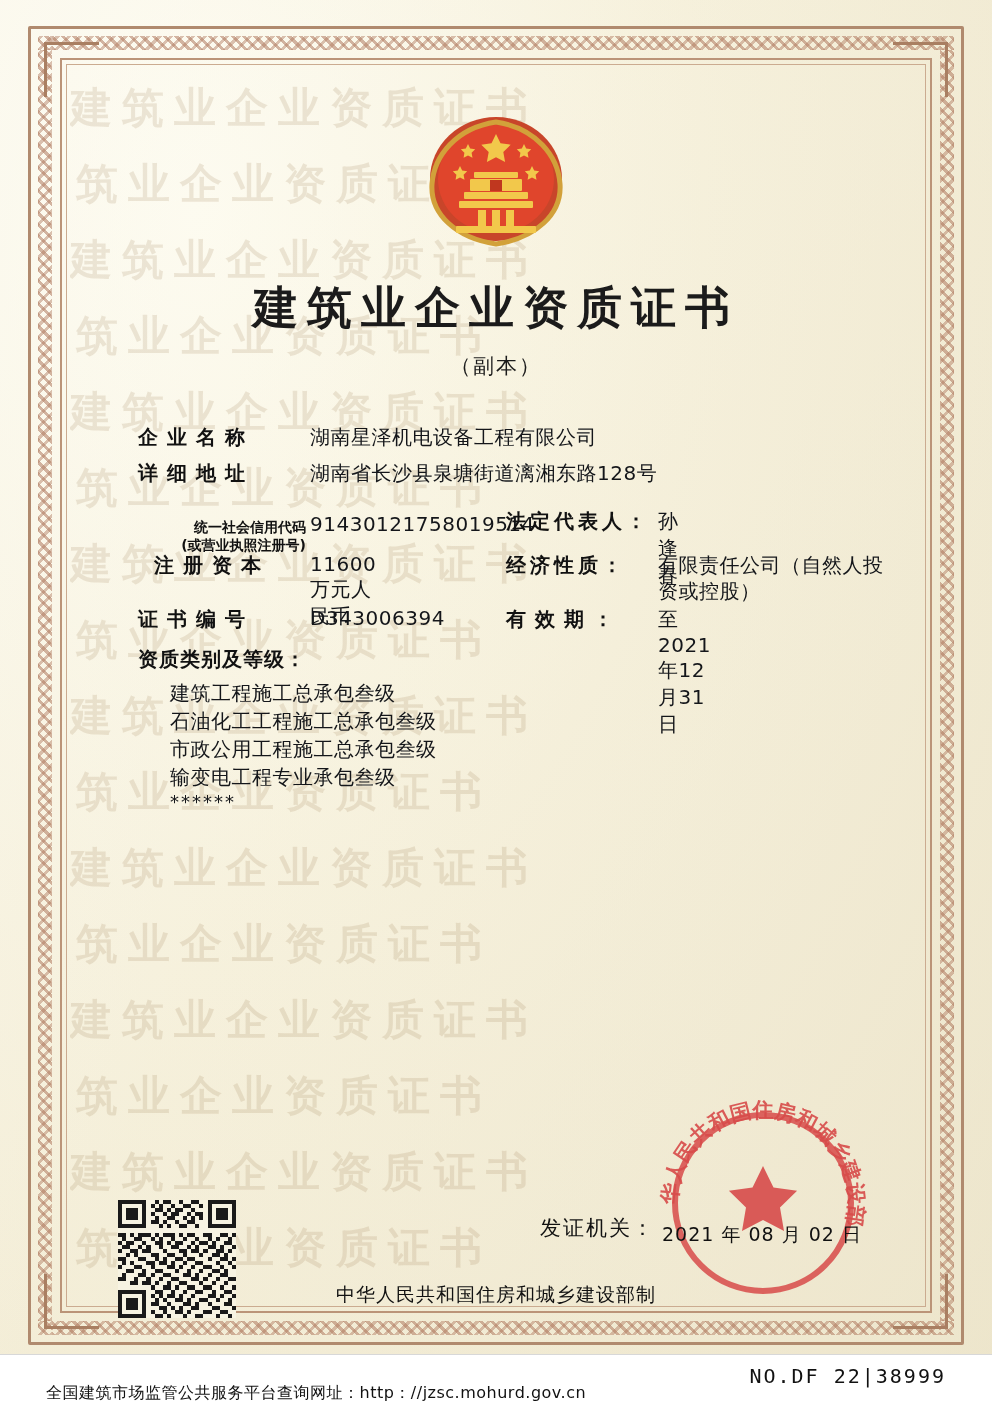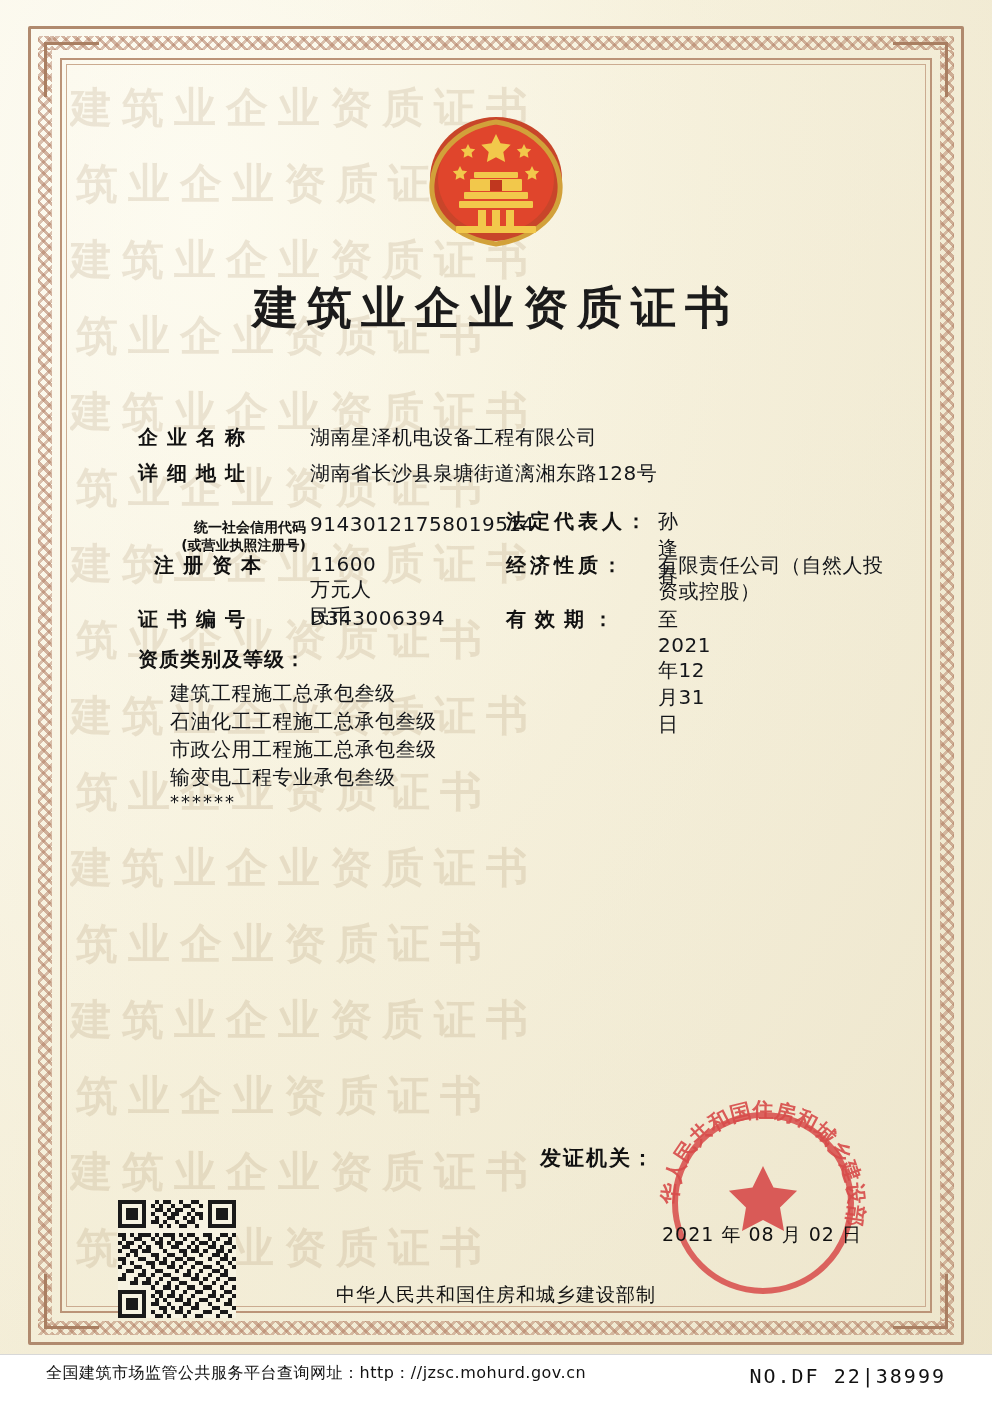--- a/index.html
+++ b/index.html
@@ -214,23 +214,23 @@
     margin-left: 32px;
     font-size: 18px;
     letter-spacing: 2px;
     color: #14161a;
   }
 
   
   #issuer-line {
     position: absolute;
     left: 540px;
-    top: 1144px;
+    top: 1214px;
     font-size: 21px;
-    font-weight: 700;
+    font-weight: 400;
     letter-spacing: 2px;
     color: #111;
   }
   #issue-date {
     position: absolute;
     left: 662px;
     top: 1222px;
     font-size: 19px;
     letter-spacing: 1px;
     color: #111;
@@ -269,21 +269,21 @@
     position: absolute;
     left: 0; right: 0;
     bottom: 0;
     height: 48px;
     background: #ffffff;
     border-top: 1px solid #d8d8d8;
   }
   #platform-url {
     position: absolute;
     left: 46px;
-    top: 8px;
+    top: 28px;
     font-size: 16px;
     color: #111;
     letter-spacing: 0.5px;
   }
   #serial-no {
     position: absolute;
     right: 46px;
     top: 9px;
     font-size: 20px;
     letter-spacing: 2px;
@@ -348,20 +348,21 @@
           <rect x="62" y="106" width="8" height="16"></rect>
           <rect x="76" y="106" width="8" height="16"></rect>
           <rect x="90" y="106" width="8" height="16"></rect>
           <rect x="40" y="122" width="80" height="7" rx="1"></rect>
         </g>
         <rect x="74" y="76" width="12" height="11" fill="#c0371f"></rect>
       </svg>
     </div>
 
     <div id="title">建筑业企业资质证书</div>
+    <div id="subtitle">（副本）</div>
 
     <div class="fields">
 
       <div class="row r-name">
         <div class="lbl sp4">企业名称</div>
         <div class="val">湖南星泽机电设备工程有限公司</div>
       </div>
 
       <div class="row r-addr">
         <div class="lbl sp4">详细地址</div>

